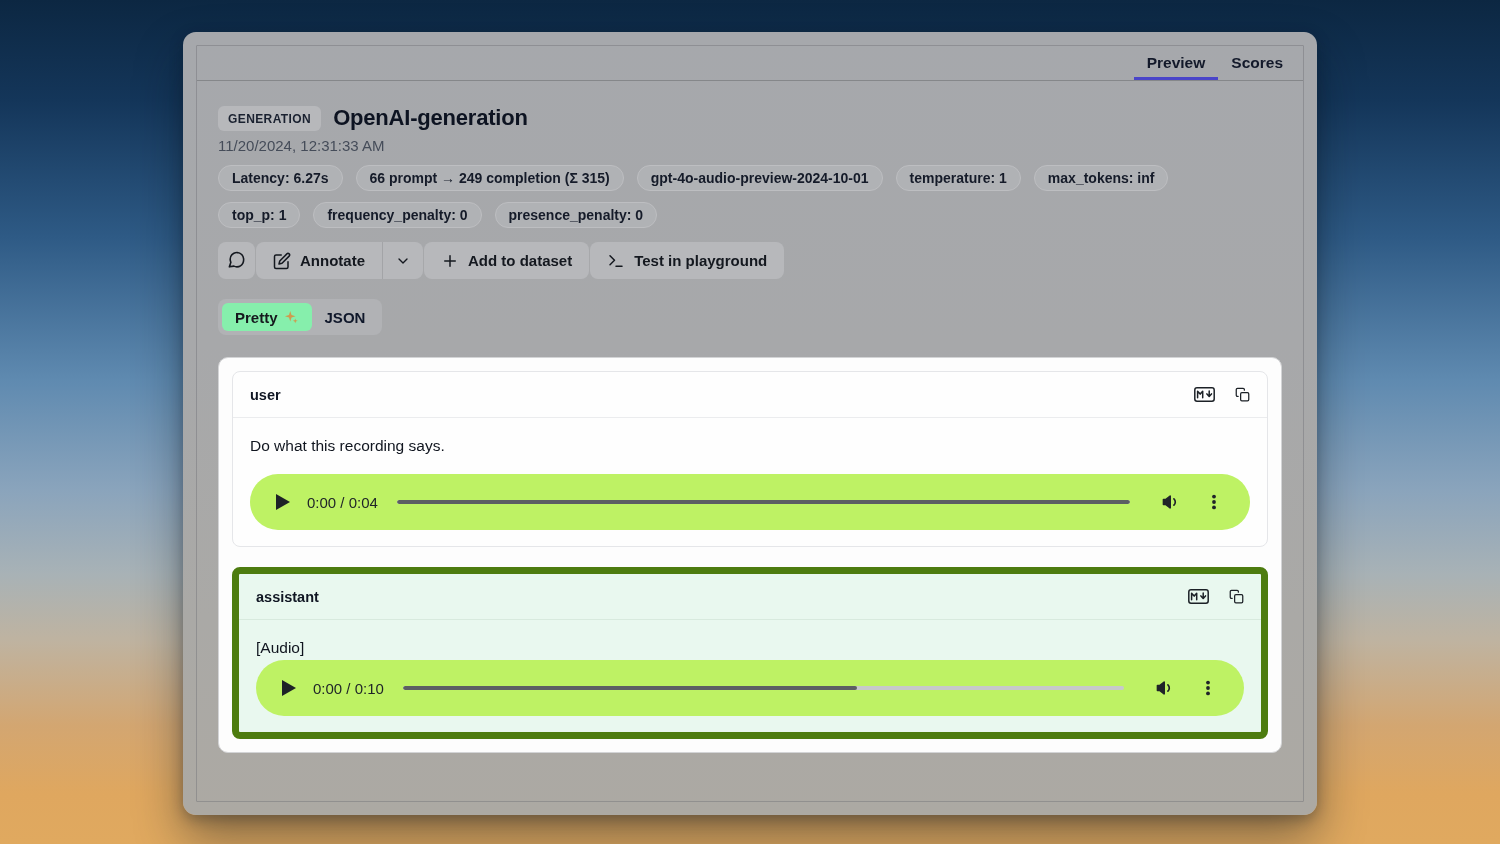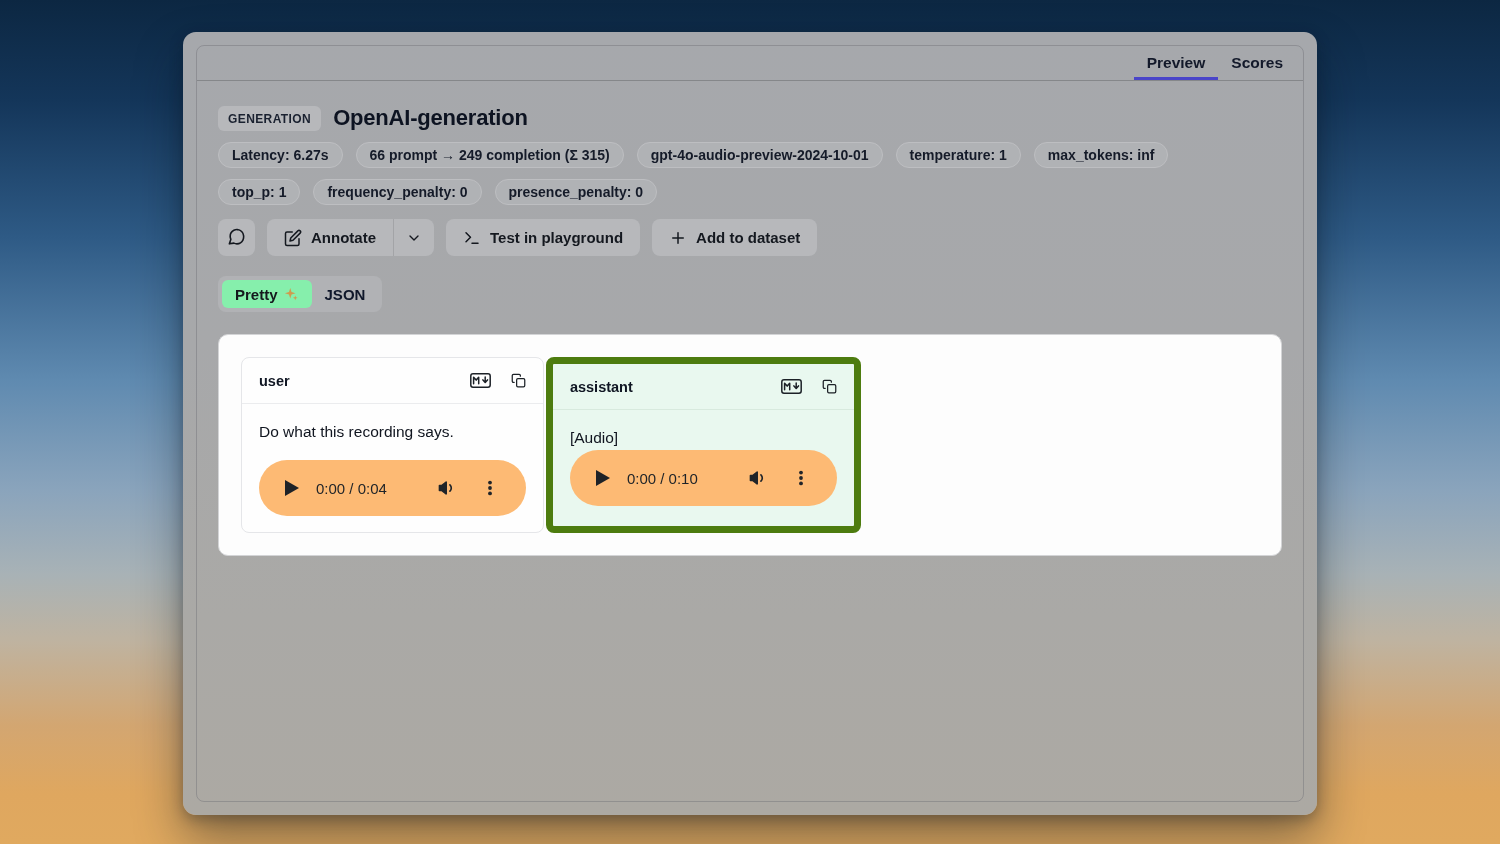--- a/index.html
+++ b/index.html
@@ -13,21 +13,21 @@
     position:relative;
   }
   .window {
     position:absolute; left:183px; top:32px; width:1134px; height:783px;
     border-radius:13px;
     background:linear-gradient(180deg,#a6a8ac 0%,#a7a8aa 40%,#aaa9a6 75%,#aca9a3 100%);
     box-shadow:0 24px 48px rgba(8,18,32,.42), 0 4px 14px rgba(8,18,32,.28);
   }
   .panel {
     position:absolute; left:13px; top:13px; right:13px; bottom:13px;
-    border:1px solid rgba(112,114,120,.45); border-radius:8px; overflow:hidden;
+    border:1px solid rgba(112,114,120,.45); border-radius:1px; overflow:hidden;
   }
   
   .tabs-bar {
     height:35px; display:flex; justify-content:flex-end; align-items:stretch;
     padding-right:7px; border-bottom:1px solid rgba(105,107,112,.55);
   }
   .tab {
     position:relative; background:none; border:none; cursor:pointer;
     font:600 15.5px "Liberation Sans","DejaVu Sans",sans-serif; color:#13192a;
     padding:0 13px; display:flex; align-items:center;
@@ -47,21 +47,21 @@
   }
   .title { margin-left:12px; font-size:22px; font-weight:700; color:#0d1321; letter-spacing:-.2px; }
   .timestamp { margin-top:6px; font-size:15px; color:#454c59; }
   .badge-row { margin-top:11px; display:flex; gap:13px; }
   .pill {
     height:26px; display:inline-flex; align-items:center; padding:0 13px;
     border:1px solid #bdbec1; background:#b0b2b5; border-radius:14px;
     font-size:14px; font-weight:600; color:#151b29; white-space:nowrap;
   }
   
-  .actions-row { margin-top:14px; display:flex; align-items:center; gap:12px; }
+  .actions-row { margin-top:14px; display:flex; align-items:center; gap:1px; }
   .btn {
     background:#b7b8bb; border:none; border-radius:8px; cursor:pointer;
     height:37px; display:inline-flex; align-items:center; gap:9px;
     font:600 15px "Liberation Sans","DejaVu Sans",sans-serif; color:#14181f;
     padding:0 17px;
   }
   .btn svg { flex:none; }
   .icon-btn { width:37px; justify-content:center; padding:0; }
   .split { display:inline-flex; align-items:stretch; }
   .split .btn.main { border-radius:8px 0 0 8px; }
@@ -77,42 +77,42 @@
     border:none; background:none; cursor:pointer; border-radius:6px;
     font:600 15px "Liberation Sans","DejaVu Sans",sans-serif;
     height:28px; padding:0 13px; display:inline-flex; align-items:center; gap:6px;
   }
   .toggle button.active { background:#86efac; color:#15181d; }
   .toggle button.inactive { color:#0f172a; }
   .sparkle { color:var(--sparkle,#cf9b4e); }
   
   .messages {
     margin-top:22px; background:#fdfdfd; border:1px solid #d3d4d6;
-    border-radius:10px; padding:22px; display:flex; flex-direction:row; gap:2px;
+    border-radius:10px; padding:13px; display:flex; flex-direction:column; gap:20px;
   }
   .msg-card { border-radius:8px; overflow:hidden; }
   .msg-card.user { background:#fefefe; border:1px solid #e5e6e9; }
   .msg-card.assistant { background:var(--assistant-green,#e9f8ef); border:7px solid #4d7c0f; }
   .msg-header {
     height:46px; display:flex; align-items:center; justify-content:space-between;
     padding:0 17px;
   }
   .msg-card.user .msg-header { border-bottom:1px solid #ebecee; }
   .msg-card.assistant .msg-header { border-bottom:1px solid #d8eade; }
   .role-label { font-size:14.5px; font-weight:700; color:#101623; }
   .header-icons { display:flex; align-items:center; gap:20px; color:#1c2127; }
   .ghost-btn { background:none; border:none; cursor:pointer; color:inherit; display:flex; align-items:center; padding:0; }
   .msg-body { padding:15px 17px 16px; }
   .msg-text { font-size:15.5px; color:#10151f; line-height:25px; }
   .audio-tag { font-size:15.5px; color:#10151f; line-height:25px; }
   .msg-card.user .msg-text { margin-bottom:16px; }
   .msg-card.assistant .msg-text { margin-bottom:15px; }
   
   .audio-player {
-    height:56px; background:#fdba74; border-radius:28px;
+    height:56px; background:#bef264; border-radius:28px;
     display:flex; align-items:center; padding:0 27px 0 26px;
   }
   .play-btn { background:none; border:none; cursor:pointer; display:flex; align-items:center; }
   .audio-time { margin-left:17px; font-size:15px; color:#1e2328; white-space:nowrap; }
   .track {
     flex:1; height:4px; border-radius:2px; background:#c7c9cb;
     margin:0 31px 0 19px; overflow:hidden; cursor:pointer;
   }
   .track .loaded { height:100%; background:#5c5f63; border-radius:2px; }
   .vol-btn, .kebab-btn { background:none; border:none; cursor:pointer; display:flex; align-items:center; }
@@ -133,20 +133,21 @@
         <span>Scores</span>
       </button>
     </div>
 
     <div class="content">
 
       <div class="title-row">
         <span class="type-badge">GENERATION</span>
         <h1 class="title">OpenAI-generation</h1>
       </div>
+      <div class="timestamp">11/20/2024, 12:31:33 AM</div>
 
       <div class="badge-row">
         <span class="pill">Latency: 6.27s</span>
         <span class="pill">66 prompt → 249 completion (Σ 315)</span>
         <span class="pill">gpt-4o-audio-preview-2024-10-01</span>
         <span class="pill">temperature: 1</span>
         <span class="pill">max_tokens: inf</span>
       </div>
       <div class="badge-row">
         <span class="pill">top_p: 1</span>
@@ -179,35 +180,35 @@
               <svg viewBox="0 0 24 24" width="16" height="16" fill="none" stroke="currentColor" stroke-width="2" stroke-linecap="round" stroke-linejoin="round">
                   <polyline points="6 9 12 15 18 9"></polyline>
                 </svg>
             </span>
           </button>
         </div>
 
         <button class="btn">
           <span style="display:flex">
             <svg viewBox="0 0 24 24" width="18" height="18" fill="none" stroke="currentColor" stroke-width="2" stroke-linecap="round" stroke-linejoin="round">
+                <line x1="12" y1="5" x2="12" y2="19"></line>
+                <line x1="5" y1="12" x2="19" y2="12"></line>
+              </svg>
+          </span>
+          <span>Add to dataset</span>
+        </button>
+
+        <button class="btn">
+          <span style="display:flex">
+            <svg viewBox="0 0 24 24" width="18" height="18" fill="none" stroke="currentColor" stroke-width="2" stroke-linecap="round" stroke-linejoin="round">
                 <polyline points="4 17 10 11 4 5"></polyline>
                 <line x1="12" y1="19" x2="20" y2="19"></line>
               </svg>
           </span>
           <span>Test in playground</span>
-        </button>
-
-        <button class="btn">
-          <span style="display:flex">
-            <svg viewBox="0 0 24 24" width="18" height="18" fill="none" stroke="currentColor" stroke-width="2" stroke-linecap="round" stroke-linejoin="round">
-                <line x1="12" y1="5" x2="12" y2="19"></line>
-                <line x1="5" y1="12" x2="19" y2="12"></line>
-              </svg>
-          </span>
-          <span>Add to dataset</span>
         </button>
       </div>
 
       <div class="toggle-row">
         <div class="toggle">
           <button class="active">
             <span>Pretty</span>
             <span class="sparkle" style="display:flex">
               <svg viewBox="0 0 24 24" width="15" height="15" fill="currentColor">
                   <polygon points="10,1.5 12,8 18.5,10 12,12 10,18.5 8,12 1.5,10 8,8"></polygon>

